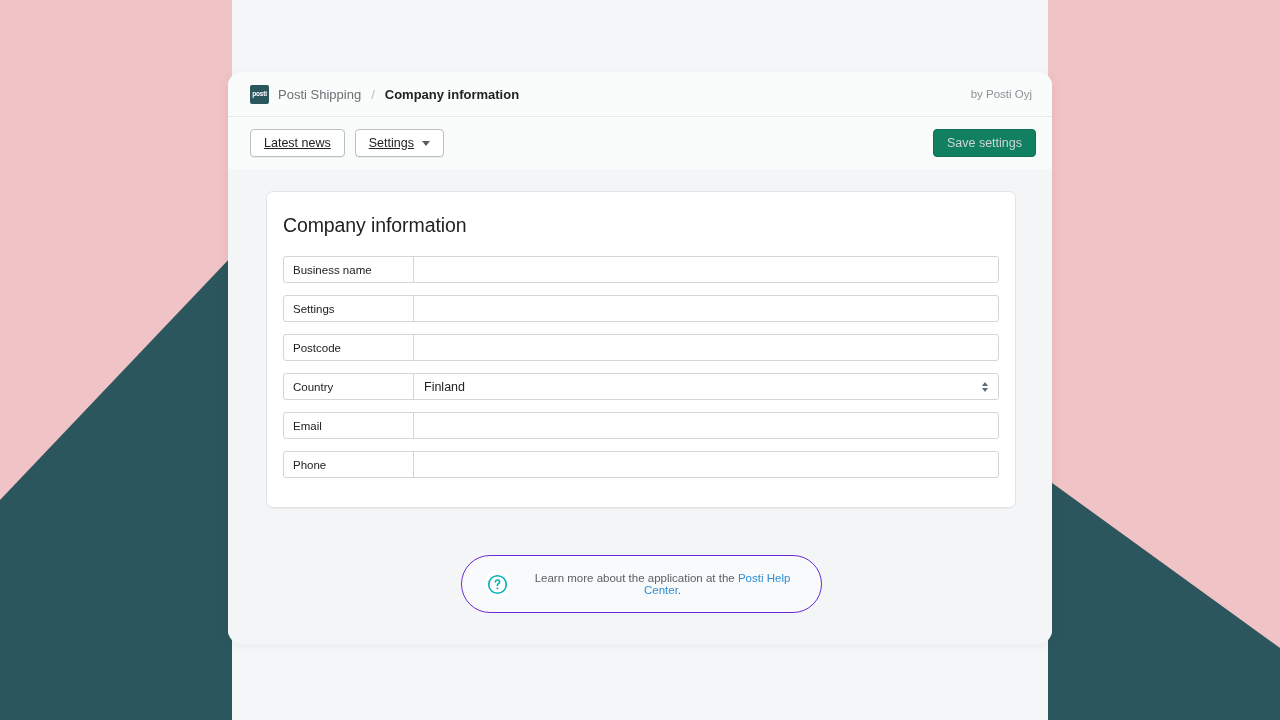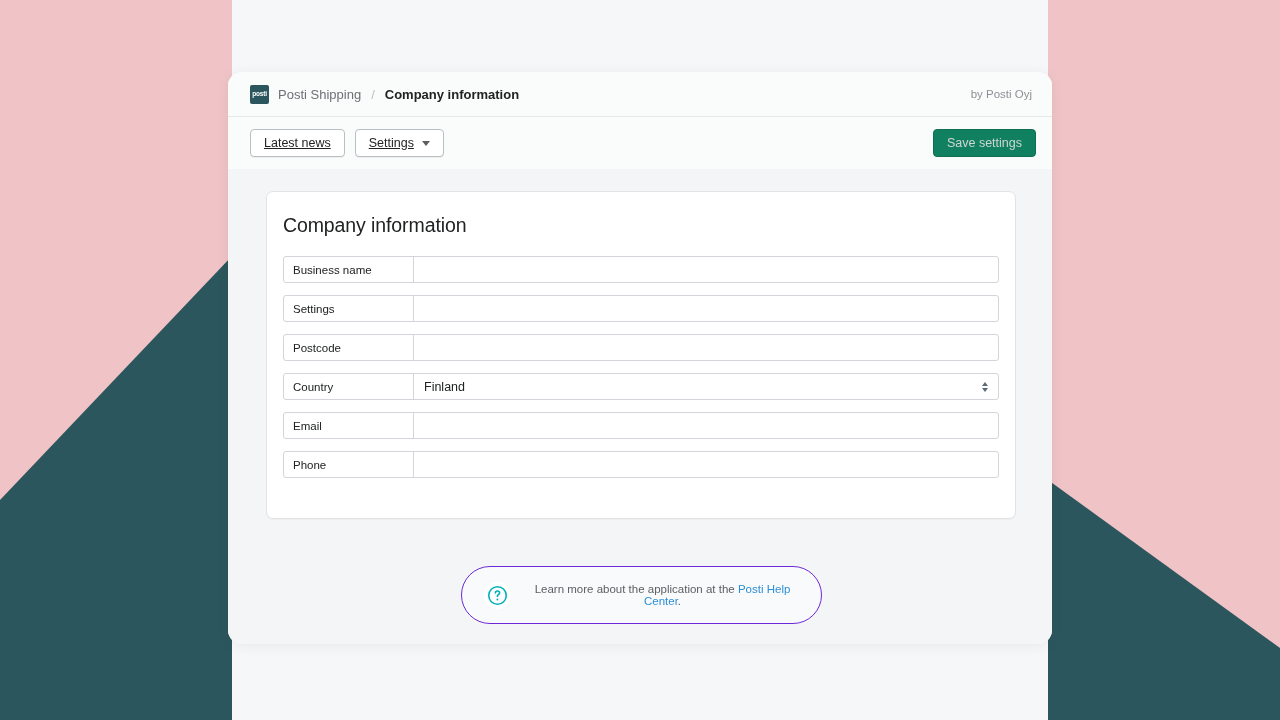--- a/index.html
+++ b/index.html
@@ -166,21 +166,21 @@
   .field {
     display: flex;
     align-items: stretch;
     border: 1px solid #d2d5d9;
     border-radius: 3px;
     height: 27px;
     margin-bottom: 12px;
     background: #ffffff;
     overflow: hidden;
   }
-  .field:last-child { margin-bottom: 16px; }
+  .field:last-child { margin-bottom: 5px; }
   .field-label {
     width: 130px;
     flex: none;
     border-right: 1px solid #d2d5d9;
     display: flex;
     align-items: center;
     padding-left: 9px;
     font-size: 11.5px;
     color: #202223;
   }

